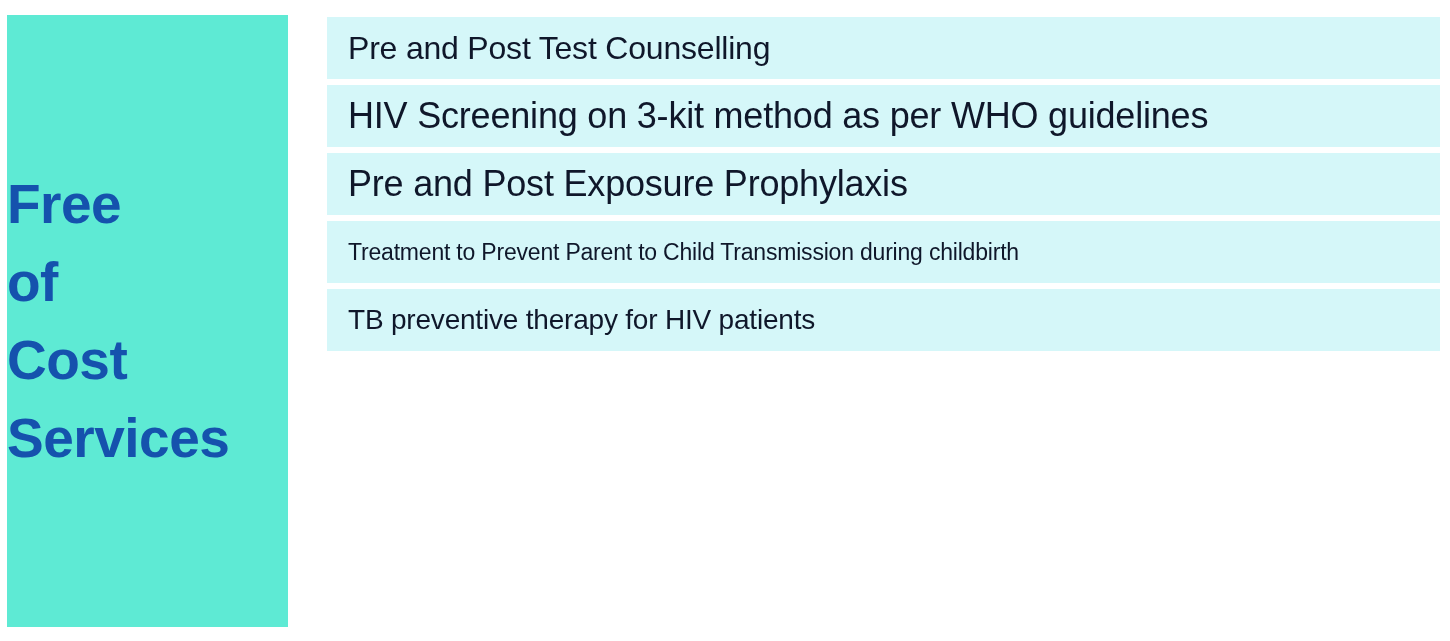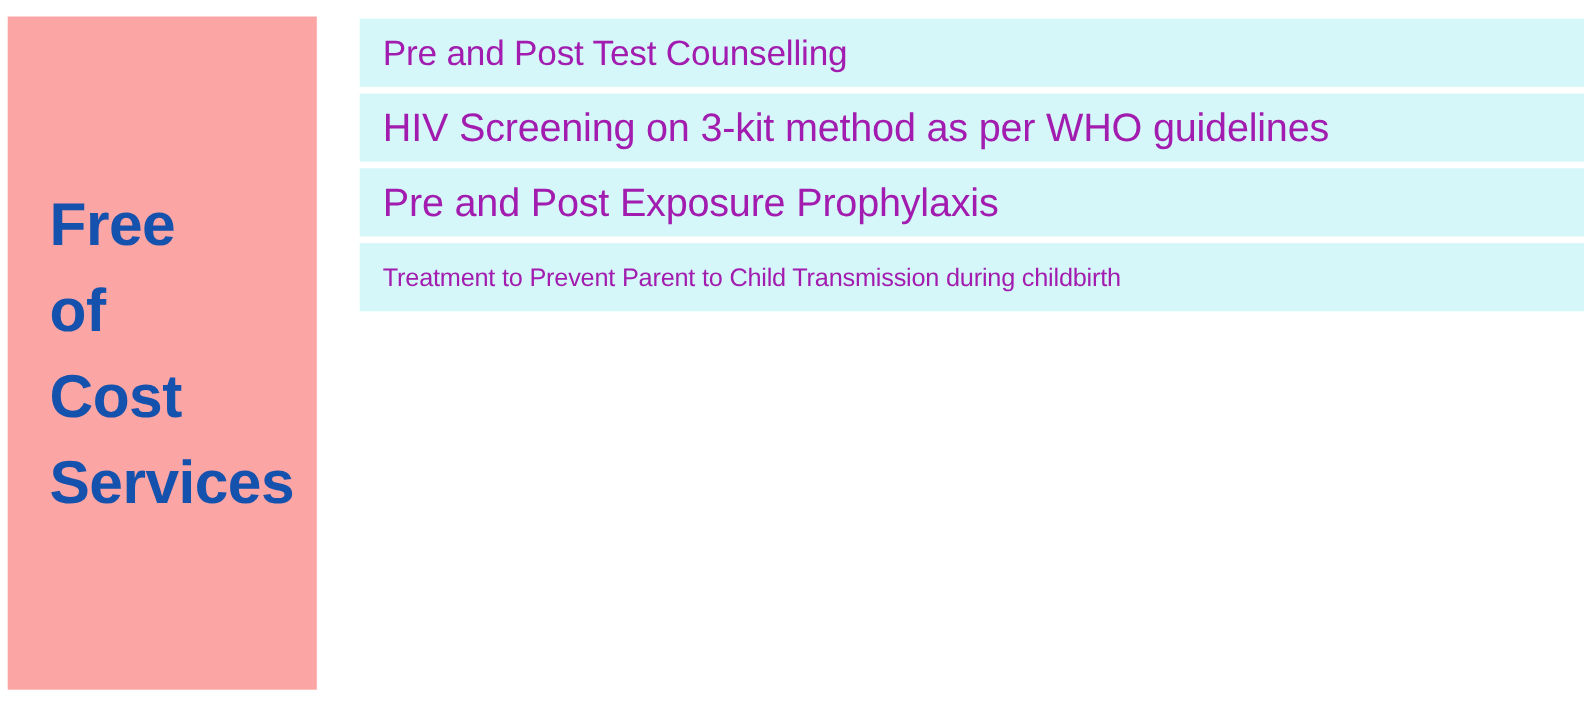--- a/index.html
+++ b/index.html
@@ -20,27 +20,26 @@
     background: #ffffff;
   }
 
   
   #side-panel {
     position: absolute;
     left: 7px;
     top: 15px;
     width: 281px;
     height: 612px;
-    background: #fca5a5;
+    background: #5eead4;
     display: flex;
     flex-direction: column;
     justify-content: center;
     align-items: flex-start;
     box-sizing: border-box;
-    padding-left: 38px;
   }
   .panel-line {
     color: #1552ad;
     font-size: 55px;
     font-weight: 700;
     line-height: 1.42;
     letter-spacing: -0.5px;
     white-space: nowrap;
   }
 
@@ -61,21 +60,21 @@
     display: flex;
     align-items: center;
     box-sizing: border-box;
     padding-left: 21px;
     overflow: hidden;
   }
   .service-row:last-child {
     margin-bottom: 0;
   }
   .service-label {
-    color: #a21caf;
+    color: #0f172a;
     font-size: 31px;
     font-weight: 400;
     line-height: 1;
     letter-spacing: -0.2px;
     white-space: nowrap;
   }
   
   .size-l  .service-label { font-size: 32px; }
   .size-m  .service-label { font-size: 36px; }
   .size-s  .service-label { font-size: 23px; }
@@ -108,16 +107,19 @@
     <div class="service-row size-m">
       <span class="service-label">Pre and Post Exposure Prophylaxis</span>
     </div>
 
 
     <div class="service-row size-s">
       <span class="service-label">Treatment to Prevent Parent to Child Transmission during childbirth</span>
     </div>
 
 
+    <div class="service-row size-xs">
+      <span class="service-label">TB preventive therapy for HIV patients</span>
+    </div>
 
   </div>
 
 </div>
 
 </body></html>

